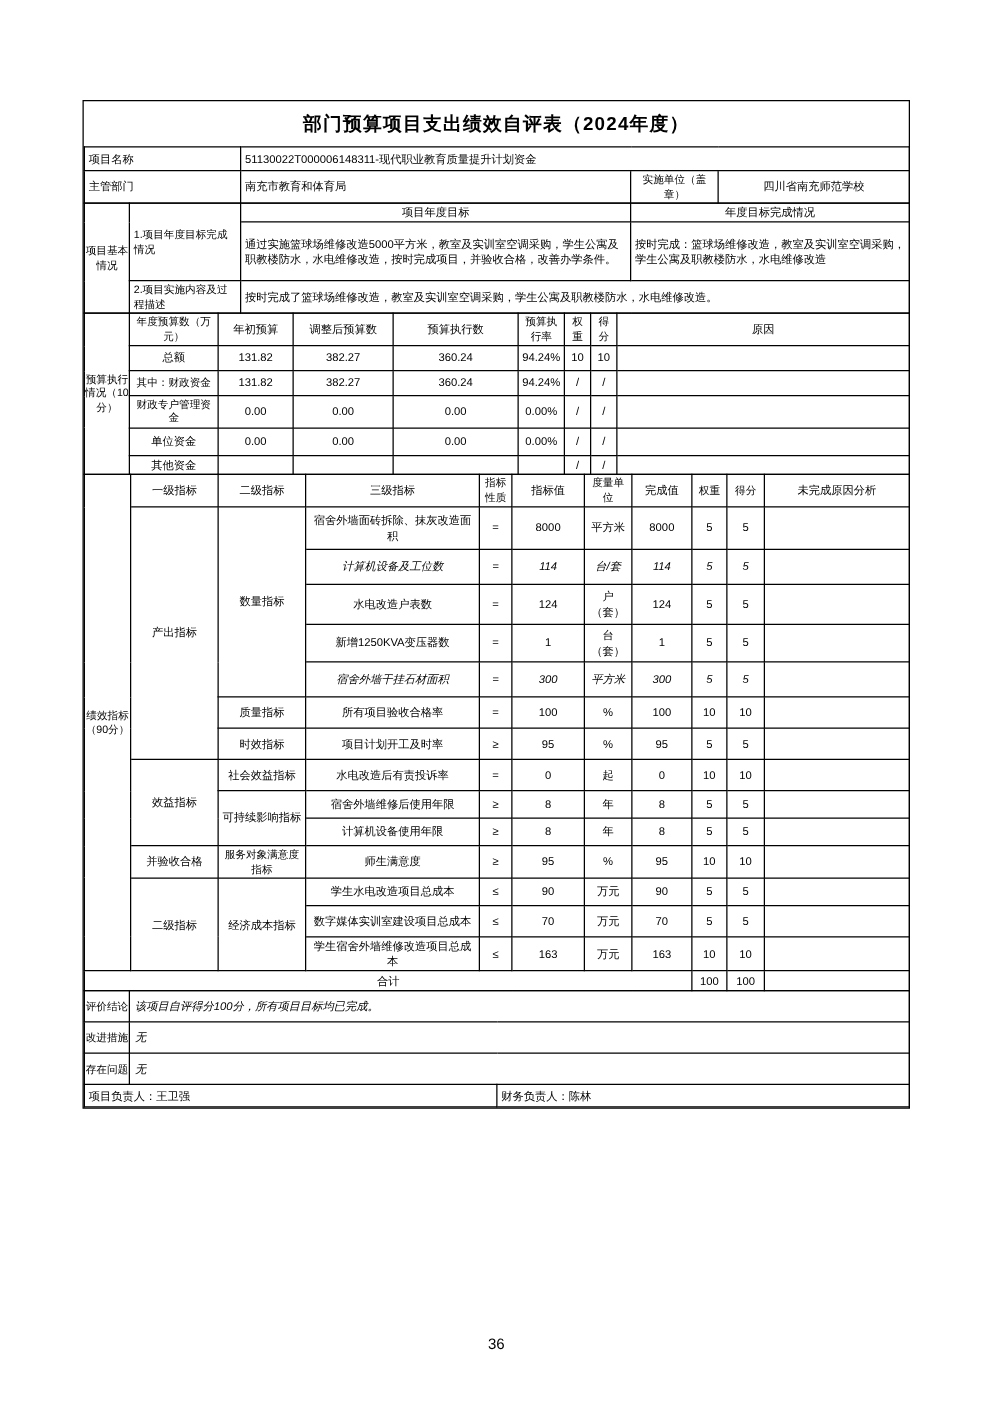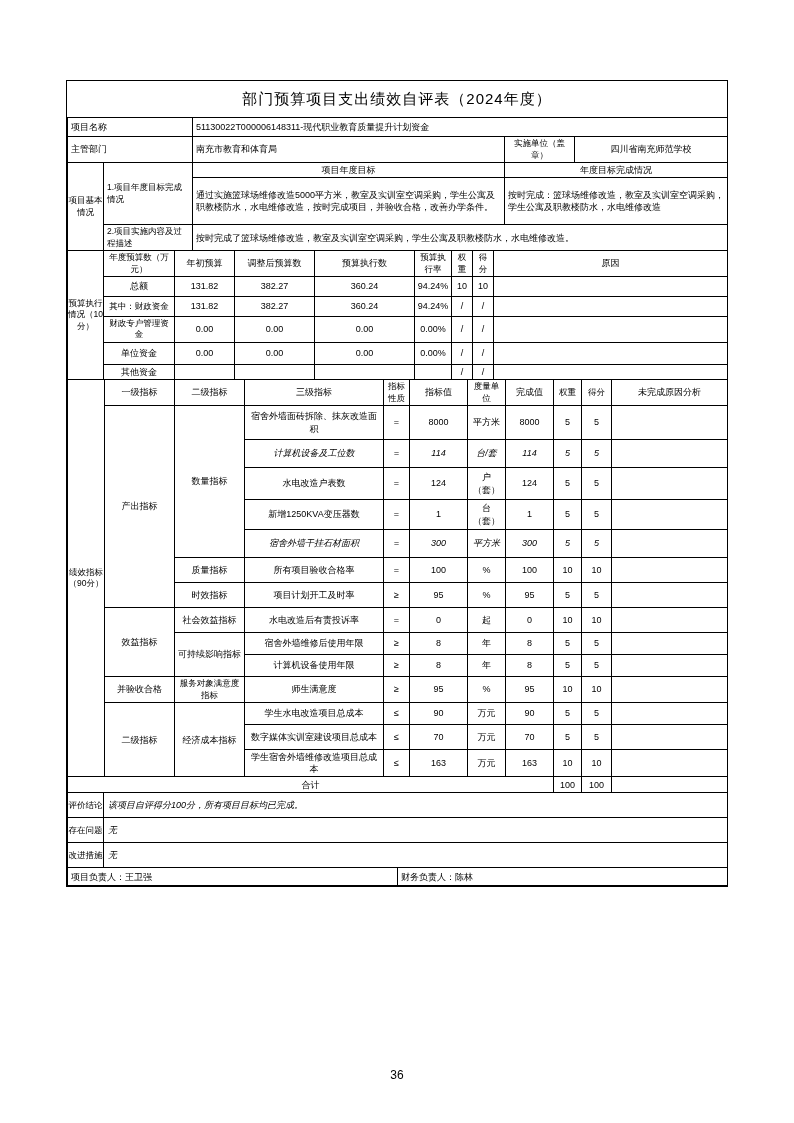--- a/index.html
+++ b/index.html
@@ -2,21 +2,21 @@
 <html><head>
 <meta charset="utf-8">
 <style>
   * { box-sizing: border-box; margin: 0; padding: 0; }
   html,body { width: 794px; height: 1123px; background: #ffffff; color: #000;
     font-family: "Liberation Sans", "DejaVu Sans", sans-serif; }
   body { position: relative; }
   .sheet { position: absolute; left: 66px; top: 80px; width: 662px;
     border: 1px solid #000; background: #fff; }
   .title { height: 37px; display: flex; align-items: center; justify-content: center;
-    font-size: 15px; font-weight: normal; letter-spacing: 1px; text-align: right; }
+    font-size: 15px; font-weight: bold; letter-spacing: 1px; text-align: right; }
   table.tbl { border-collapse: collapse; width: 660px; table-layout: fixed; }
   table.tbl + table.tbl, table.tbl:first-of-type { margin-top: -1px; }
   td { border: 1px solid #000; font-size: 9px; line-height: 1.35;
     padding: 1px 2px; text-align: center; vertical-align: middle;
     word-break: break-all; overflow: hidden; }
   td.left { text-align: left; padding-left: 3px; }
   td.seclbl { font-size: 8.5px; padding: 0; }
   td.small { font-size: 8.5px; }
   td.italic { font-style: italic; text-align: left; padding-left: 4px; }
   tr.h14 { height: 14px; padding-left: 24px; } tr.h15 { height: 15px; } tr.h16 { height: 16px; }
@@ -350,25 +350,25 @@
         <col style="width:36px">
         <col style="width:294px">
         <col style="width:330px">
       </colgroup>
     <tbody>
         <tr class="h25">
       <td class="seclbl">评价结论</td>
       <td class="italic" colspan="2">该项目自评得分100分，所有项目目标均已完成。</td>
     </tr>
     <tr class="h25">
+      <td class="seclbl">改进措施</td>
+      <td class="italic" colspan="2">无</td>
+    </tr>
+    <tr class="h25">
       <td class="seclbl">存在问题</td>
-      <td class="italic" colspan="2">无</td>
-    </tr>
-    <tr class="h25">
-      <td class="seclbl">改进措施</td>
       <td class="italic" colspan="2">无</td>
     </tr>
     <tr class="h18">
       <td class="left" colspan="2">项目负责人：王卫强</td>
       <td class="left">财务负责人：陈林</td>
     </tr>
   </tbody>
     </table>
 
 </div>

